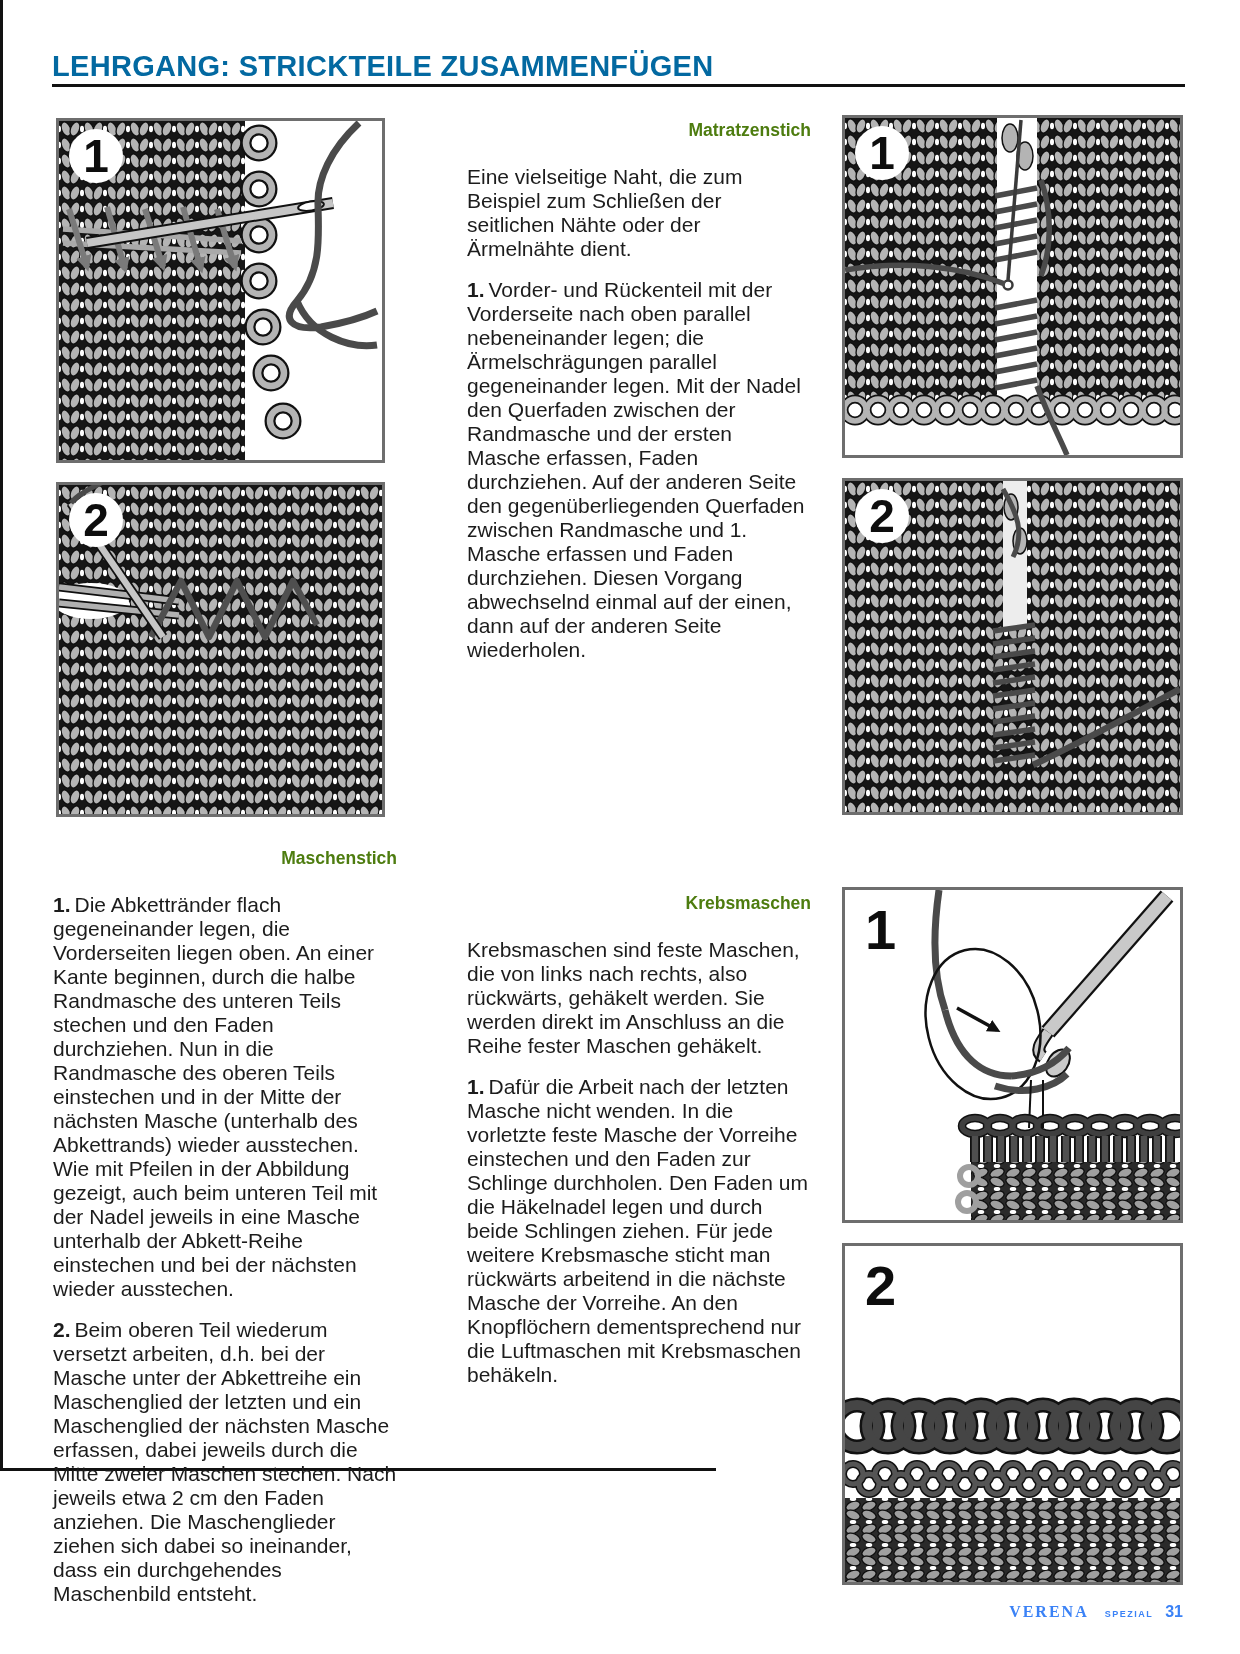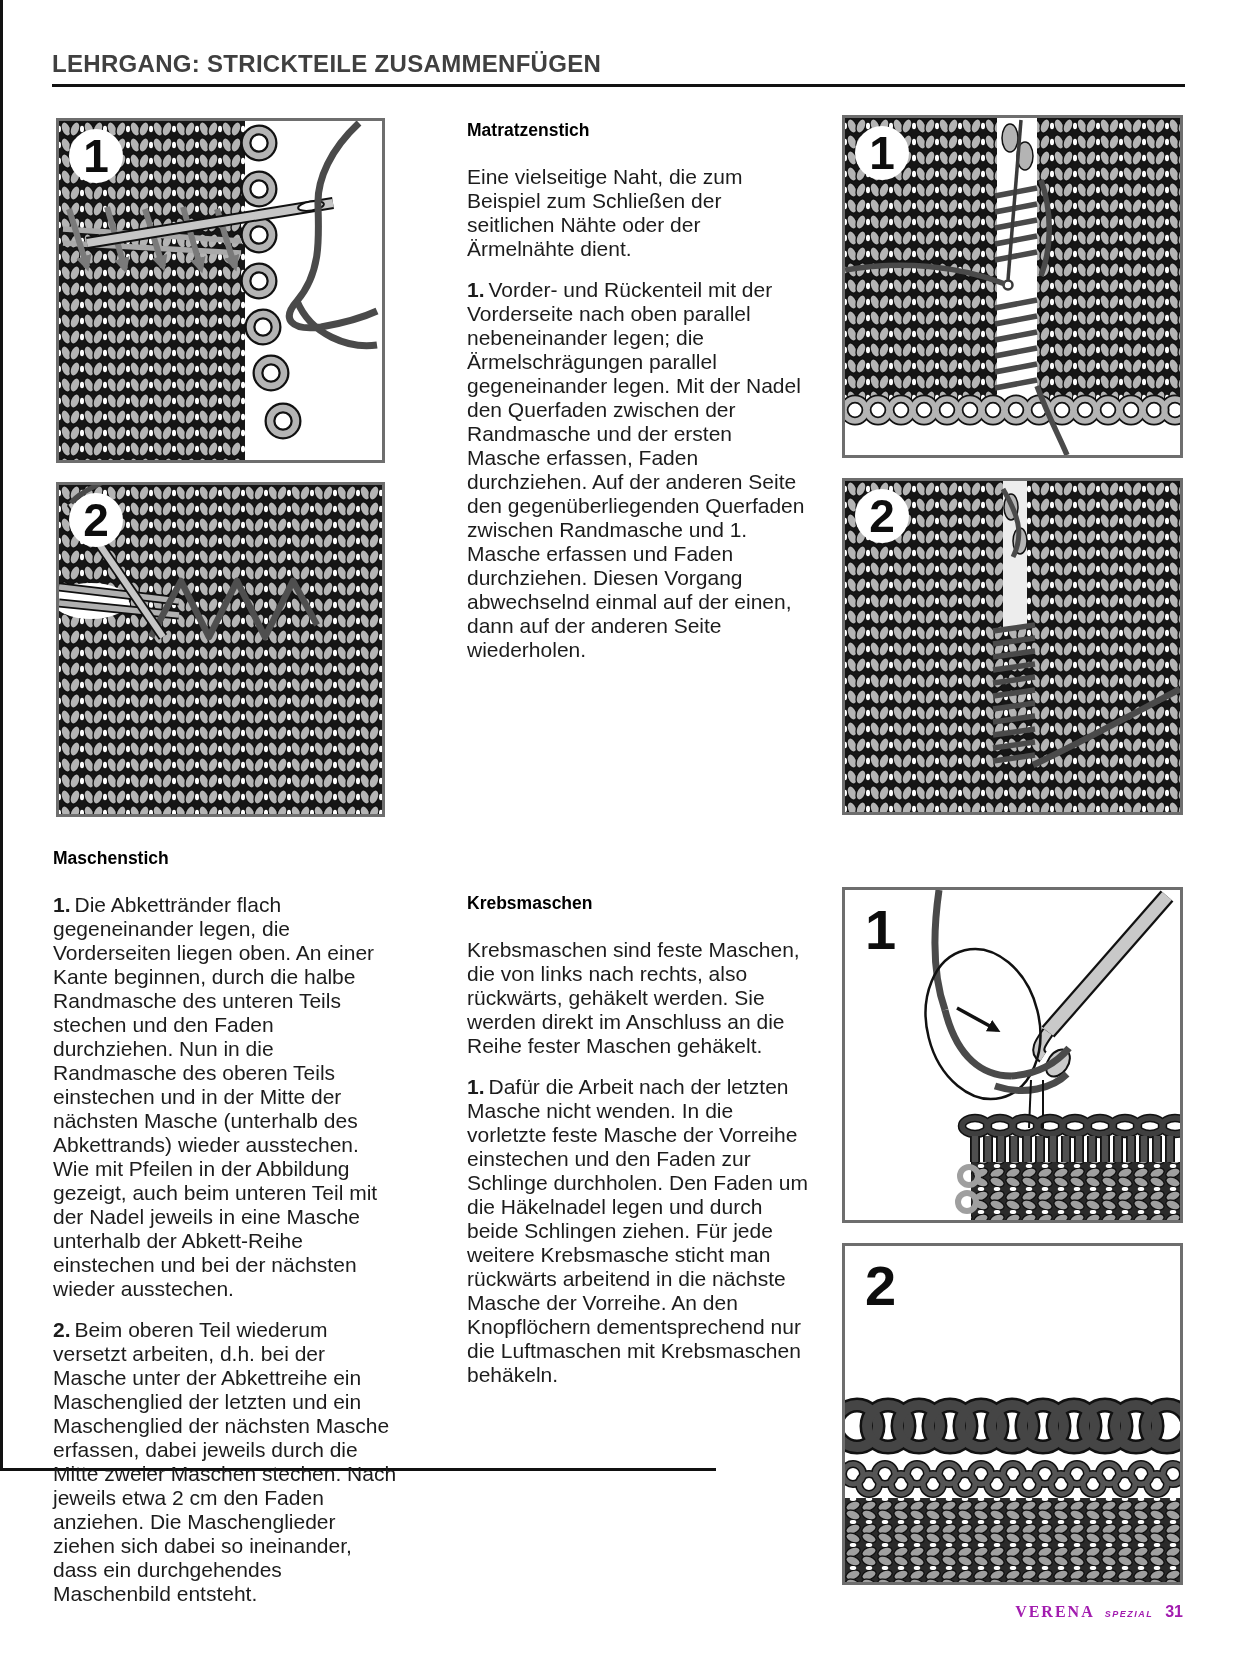--- a/index.html
+++ b/index.html
@@ -1,41 +1,41 @@
 <!DOCTYPE html>
 <html><head>
 <meta charset="utf-8">
 <style>
   html,body{margin:0;padding:0;background:#ffffff;}
   body{width:1240px;height:1654px;position:relative;font-family:"Liberation Sans",sans-serif;color:#1c1c1c;overflow:hidden;}
-  #page-title{position:absolute;left:52px;top:50px;font-size:24px;font-weight:bold;letter-spacing:.3px;color:#404040;}
+  #page-title{position:absolute;left:52px;top:50px;font-size:29px;font-weight:bold;letter-spacing:.3px;color:#0369a1;}
   .hrule{position:absolute;background:#111;}
   #header-rule{left:52px;top:84px;width:1133px;height:3px;}
   #v-divider{left:430px;top:115px;width:3px;height:1468px;background:#111;}
   #mid-divider{left:467px;top:845px;width:716px;height:3px;background:#111;}
   .textcol{position:absolute;width:344px;}
   #col-left-text{left:53px;top:848px;}
   #col-mid-top{left:467px;top:120px;}
   #col-mid-bottom{left:467px;top:893px;}
-  .sec-title{font-size:17.5px;font-weight:bold;margin:0 0 24px 0;color:#000000;}
+  .sec-title{font-size:17.5px;font-weight:bold;margin:0 0 24px 0;color:#4d7c0f;text-align:right;}
   .para{font-size:21px;line-height:24px;margin:0 0 17px 0;}
   .para b{margin-right:4px;}
   .fig{position:absolute;border:3px solid #6e6e6e;background:#fff;box-sizing:border-box;}
   .fig svg{display:block;width:100%;height:100%;}
   #fig-ms1{left:56px;top:118px;width:329px;height:345px;}
   #fig-ms2{left:56px;top:482px;width:329px;height:335px;}
   #fig-mt1{left:842px;top:115px;width:341px;height:343px;}
   #fig-mt2{left:842px;top:478px;width:341px;height:337px;}
   #fig-kb1{left:842px;top:887px;width:341px;height:336px;}
   #fig-kb2{left:842px;top:1243px;width:341px;height:342px;}
   .badge{position:absolute;top:8px;left:10px;width:54px;height:54px;border-radius:50%;background:#fff;color:#0d0d0d;font-weight:bold;font-size:46px;line-height:54px;text-align:center;}
   .badge.plain{background:transparent;border-radius:0;width:auto;height:auto;font-size:56px;line-height:56px;top:12px;left:20px;}
-  #footer{position:absolute;top:1603px;right:57px;display:flex;align-items:baseline;color:#a21caf;}
+  #footer{position:absolute;top:1603px;right:57px;display:flex;align-items:baseline;color:#3b82f6;}
   #footer .brand{font-family:"Liberation Serif",serif;font-weight:bold;font-size:16px;letter-spacing:2px;}
-  #footer .edition{font-size:9px;font-weight:bold;letter-spacing:1.5px;margin-left:10px;font-style:italic;}
+  #footer .edition{font-size:9px;font-weight:bold;letter-spacing:1.5px;margin-left:16px;}
   #footer .pageno{font-size:16px;font-weight:bold;margin-left:12px;}
 </style>
 </head>
 <body>
 
 <svg width="0" height="0" style="position:absolute" aria-hidden="true">
   <defs>
     <pattern id="knit" width="23" height="16" patternUnits="userSpaceOnUse">
       <rect width="23" height="16" fill="#161616"></rect>
       <ellipse cx="7" cy="8" rx="4.4" ry="7.4" fill="#b4b4b4" stroke="#0d0d0d" stroke-width="1.3" transform="rotate(-22 7 8)"></ellipse>

